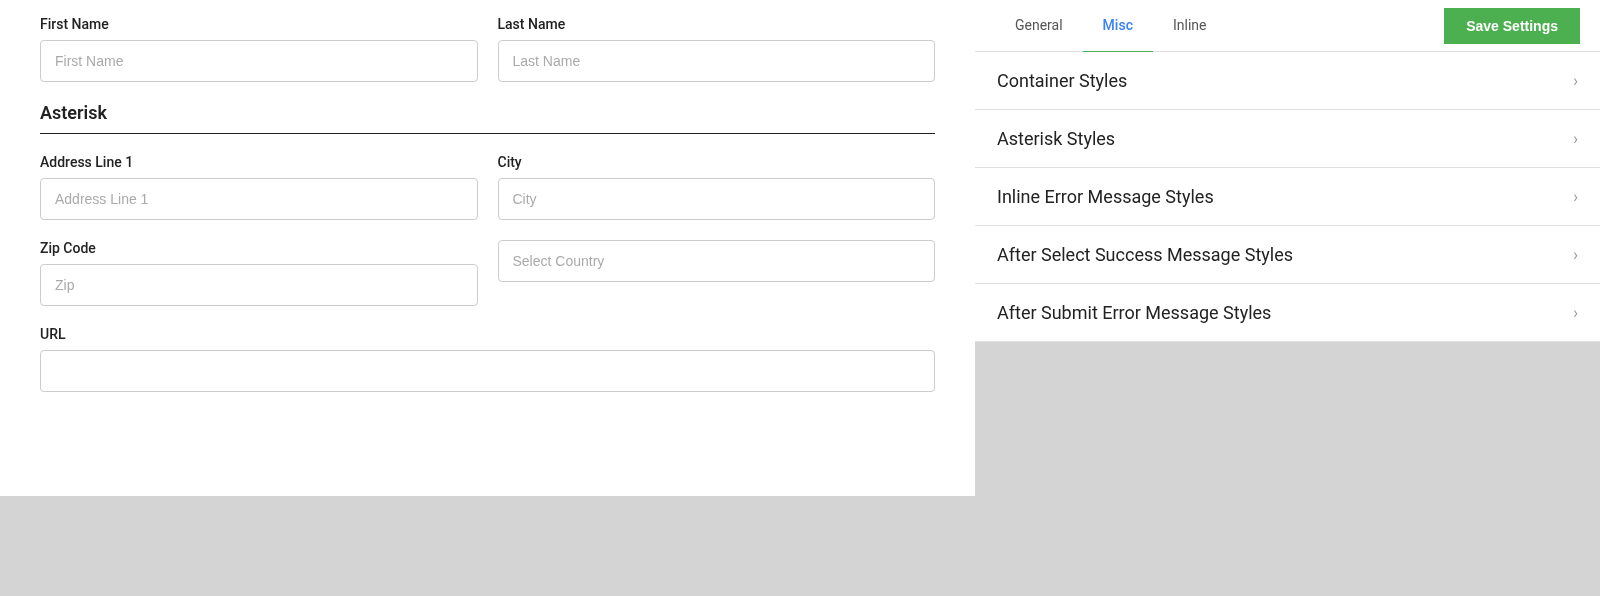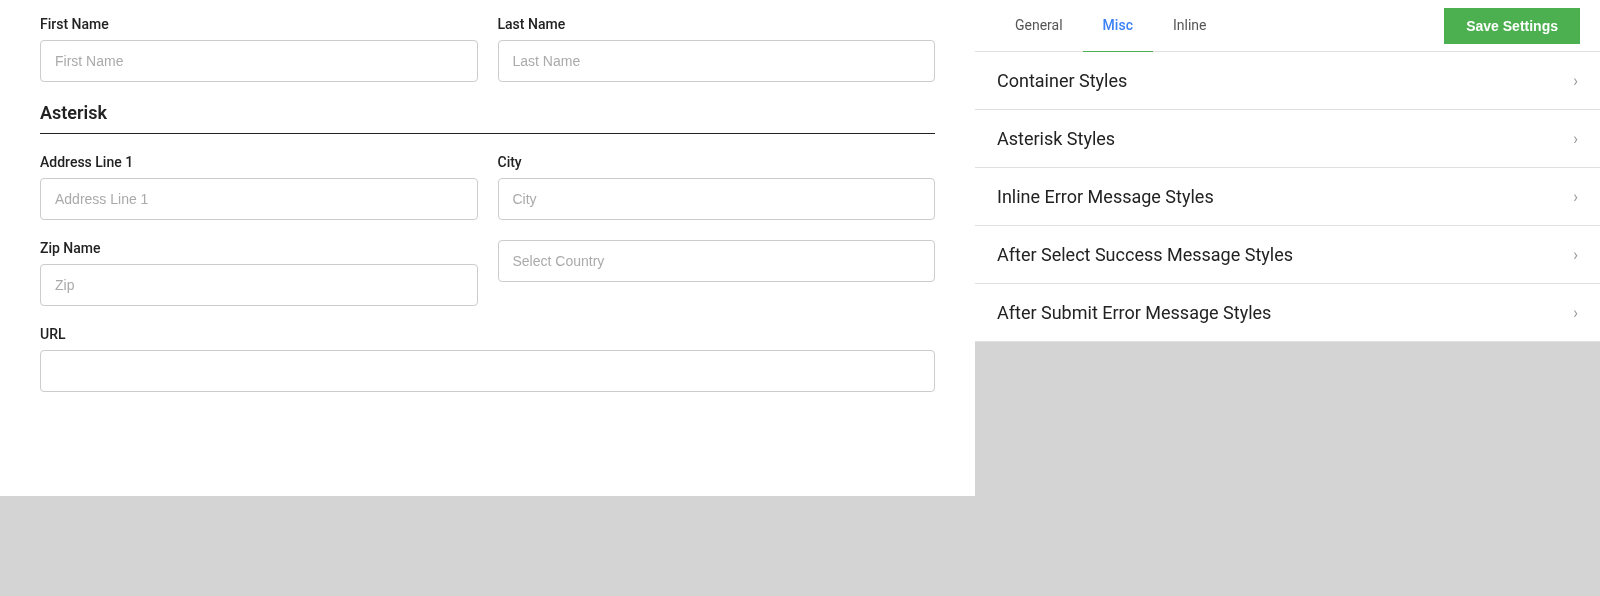--- a/index.html
+++ b/index.html
@@ -178,21 +178,21 @@
       <input type="text" placeholder="Address Line 1" style="">
     </div>
     <div class="form-group">
       <label>City</label>
       <input type="text" placeholder="City" style="">
     </div>
   </div>
 
   <div class="form-row">
     <div class="form-group">
-      <label>Zip Name</label>
+      <label>Zip Code</label>
       <input type="text" placeholder="Zip" style="">
     </div>
     <div class="form-group">
       <input type="text" placeholder="Select Country" style="">
     </div>
   </div>
 
   <div class="form-group" style="">
     <label>URL</label>
     <input type="text" class="full-width" style="width: 100%;" placeholder="">

